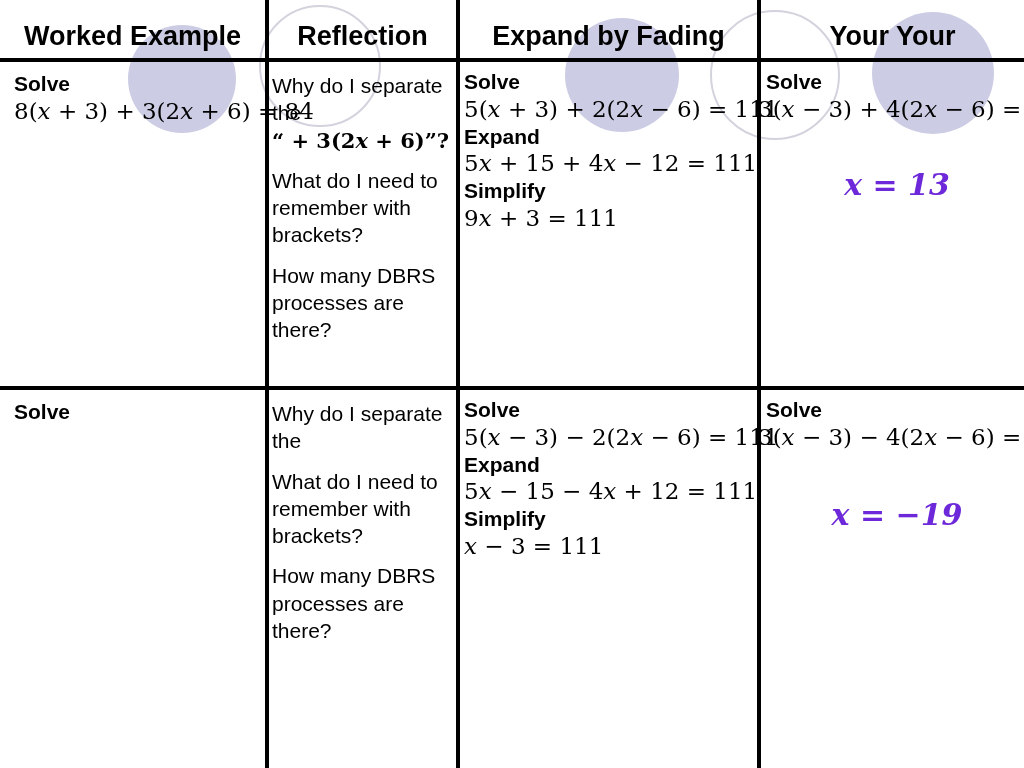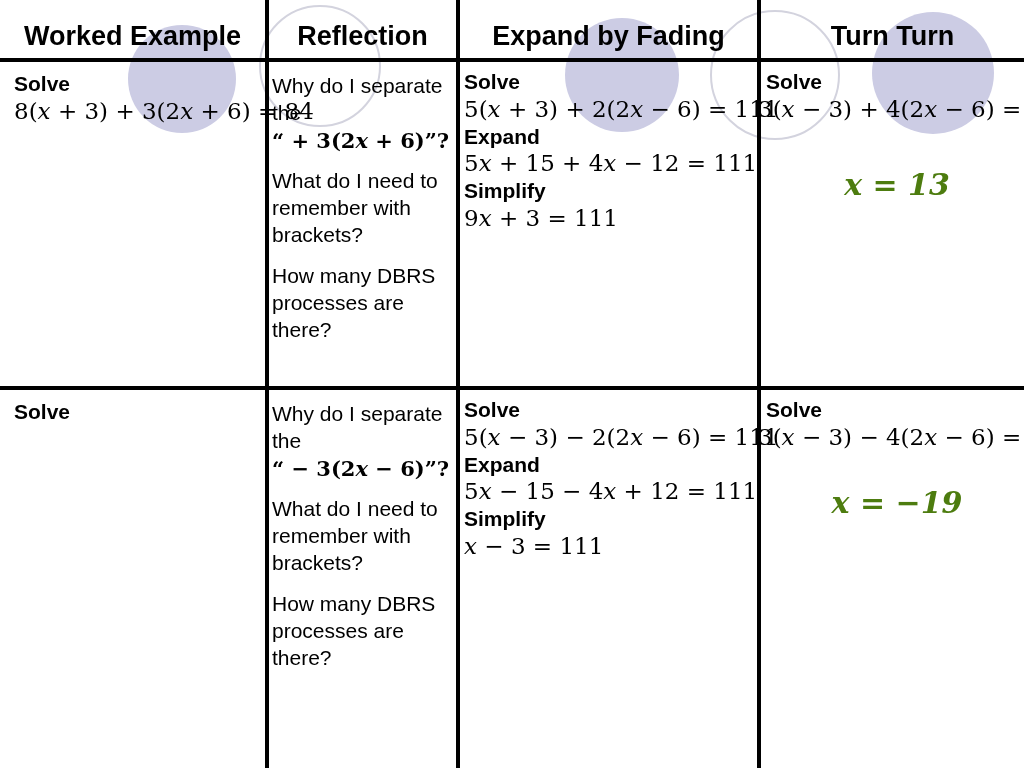--- a/index.html
+++ b/index.html
@@ -118,21 +118,21 @@
     margin: 0 0 13px 0;
   }
   .reflect .q-math {
     font-family: "DejaVu Serif", "Liberation Serif", serif;
     font-size: 21px;
     font-weight: bold;
   }
   .reflect .q-math i { font-style: italic; }
 
   .answer {
-    color: #4d7c0f;
+    color: #6d28d9;
     font-family: "DejaVu Serif", "Liberation Serif", serif;
     font-weight: bold;
     font-style: italic;
     font-size: 30px;
     text-align: center;
     white-space: nowrap;
   }
   .answer i { font-style: italic; }
 
   .stack-line { display: block; }
@@ -159,21 +159,21 @@
   </div>
 
   <div class="cells-layer">
 
     <div class="cell col-head" style="left:0px; top:8px; width:265px; height:48px;">Worked Example</div>
 
     <div class="cell col-head" style="left:269px; top:8px; width:187px; height:48px;">Reflection</div>
 
     <div class="cell col-head" style="left:460px; top:8px; width:297px; height:48px;">Expand by Fading</div>
 
-    <div class="cell col-head" style="left:761px; top:8px; width:263px; height:48px;">Turn Turn</div>
+    <div class="cell col-head" style="left:761px; top:8px; width:263px; height:48px;">Your Your</div>
 
     <div class="cell" style="left:14px; top:68px; width:251px;">
       <div class="label">Solve</div>
       <div class="math">8(<i>x</i> + 3) + 3(2<i>x</i> + 6) = 84</div>
     </div>
 
     <div class="cell reflect" style="left:272px; top:68px; width:180px;">
       <p>
         <span class="stack-line">Why do I separate the</span>
         <span class="stack-line q-math">“ + 3(2<i>x</i> + 6)”?</span>
@@ -197,35 +197,34 @@
       <div class="answer" style="margin-top:42px; margin-left:4px;"><i>x</i> = 13</div>
     </div>
 
     <div class="cell" style="left:14px; top:396px; width:251px;">
       <div class="label">Solve</div>
     </div>
 
     <div class="cell reflect" style="left:272px; top:396px; width:180px;">
       <p>
         <span class="stack-line">Why do I separate the</span>
-        <span class="stack-line q-math">“ − 3(2<i>x</i> − 6)”?</span>
       </p>
       <p>What do I need to remember with brackets?</p>
       <p>How many DBRS processes are there?</p>
     </div>
 
     <div class="cell" style="left:464px; top:394px; width:293px;">
       <div class="label">Solve</div>
       <div class="math">5(<i>x</i> − 3) − 2(2<i>x</i> − 6) = 111</div>
       <div class="label">Expand</div>
       <div class="math">5<i>x</i> − 15 − 4<i>x</i> + 12 = 111</div>
       <div class="label">Simplify</div>
       <div class="math"><i>x</i> − 3 = 111</div>
     </div>
 
     <div class="cell" style="left:766px; top:394px; width:258px;">
       <div class="label">Solve</div>
       <div class="math" style="margin-left:-8px;">3(<i>x</i> − 3) − 4(2<i>x</i> − 6) = 110</div>
-      <div class="answer" style="margin-top:32px; margin-left:4px;"><i>x</i> = −19</div>
+      <div class="answer" style="margin-top:44px; margin-left:4px;"><i>x</i> = −19</div>
     </div>
 
   </div>
 </div>
 
 </body></html>

